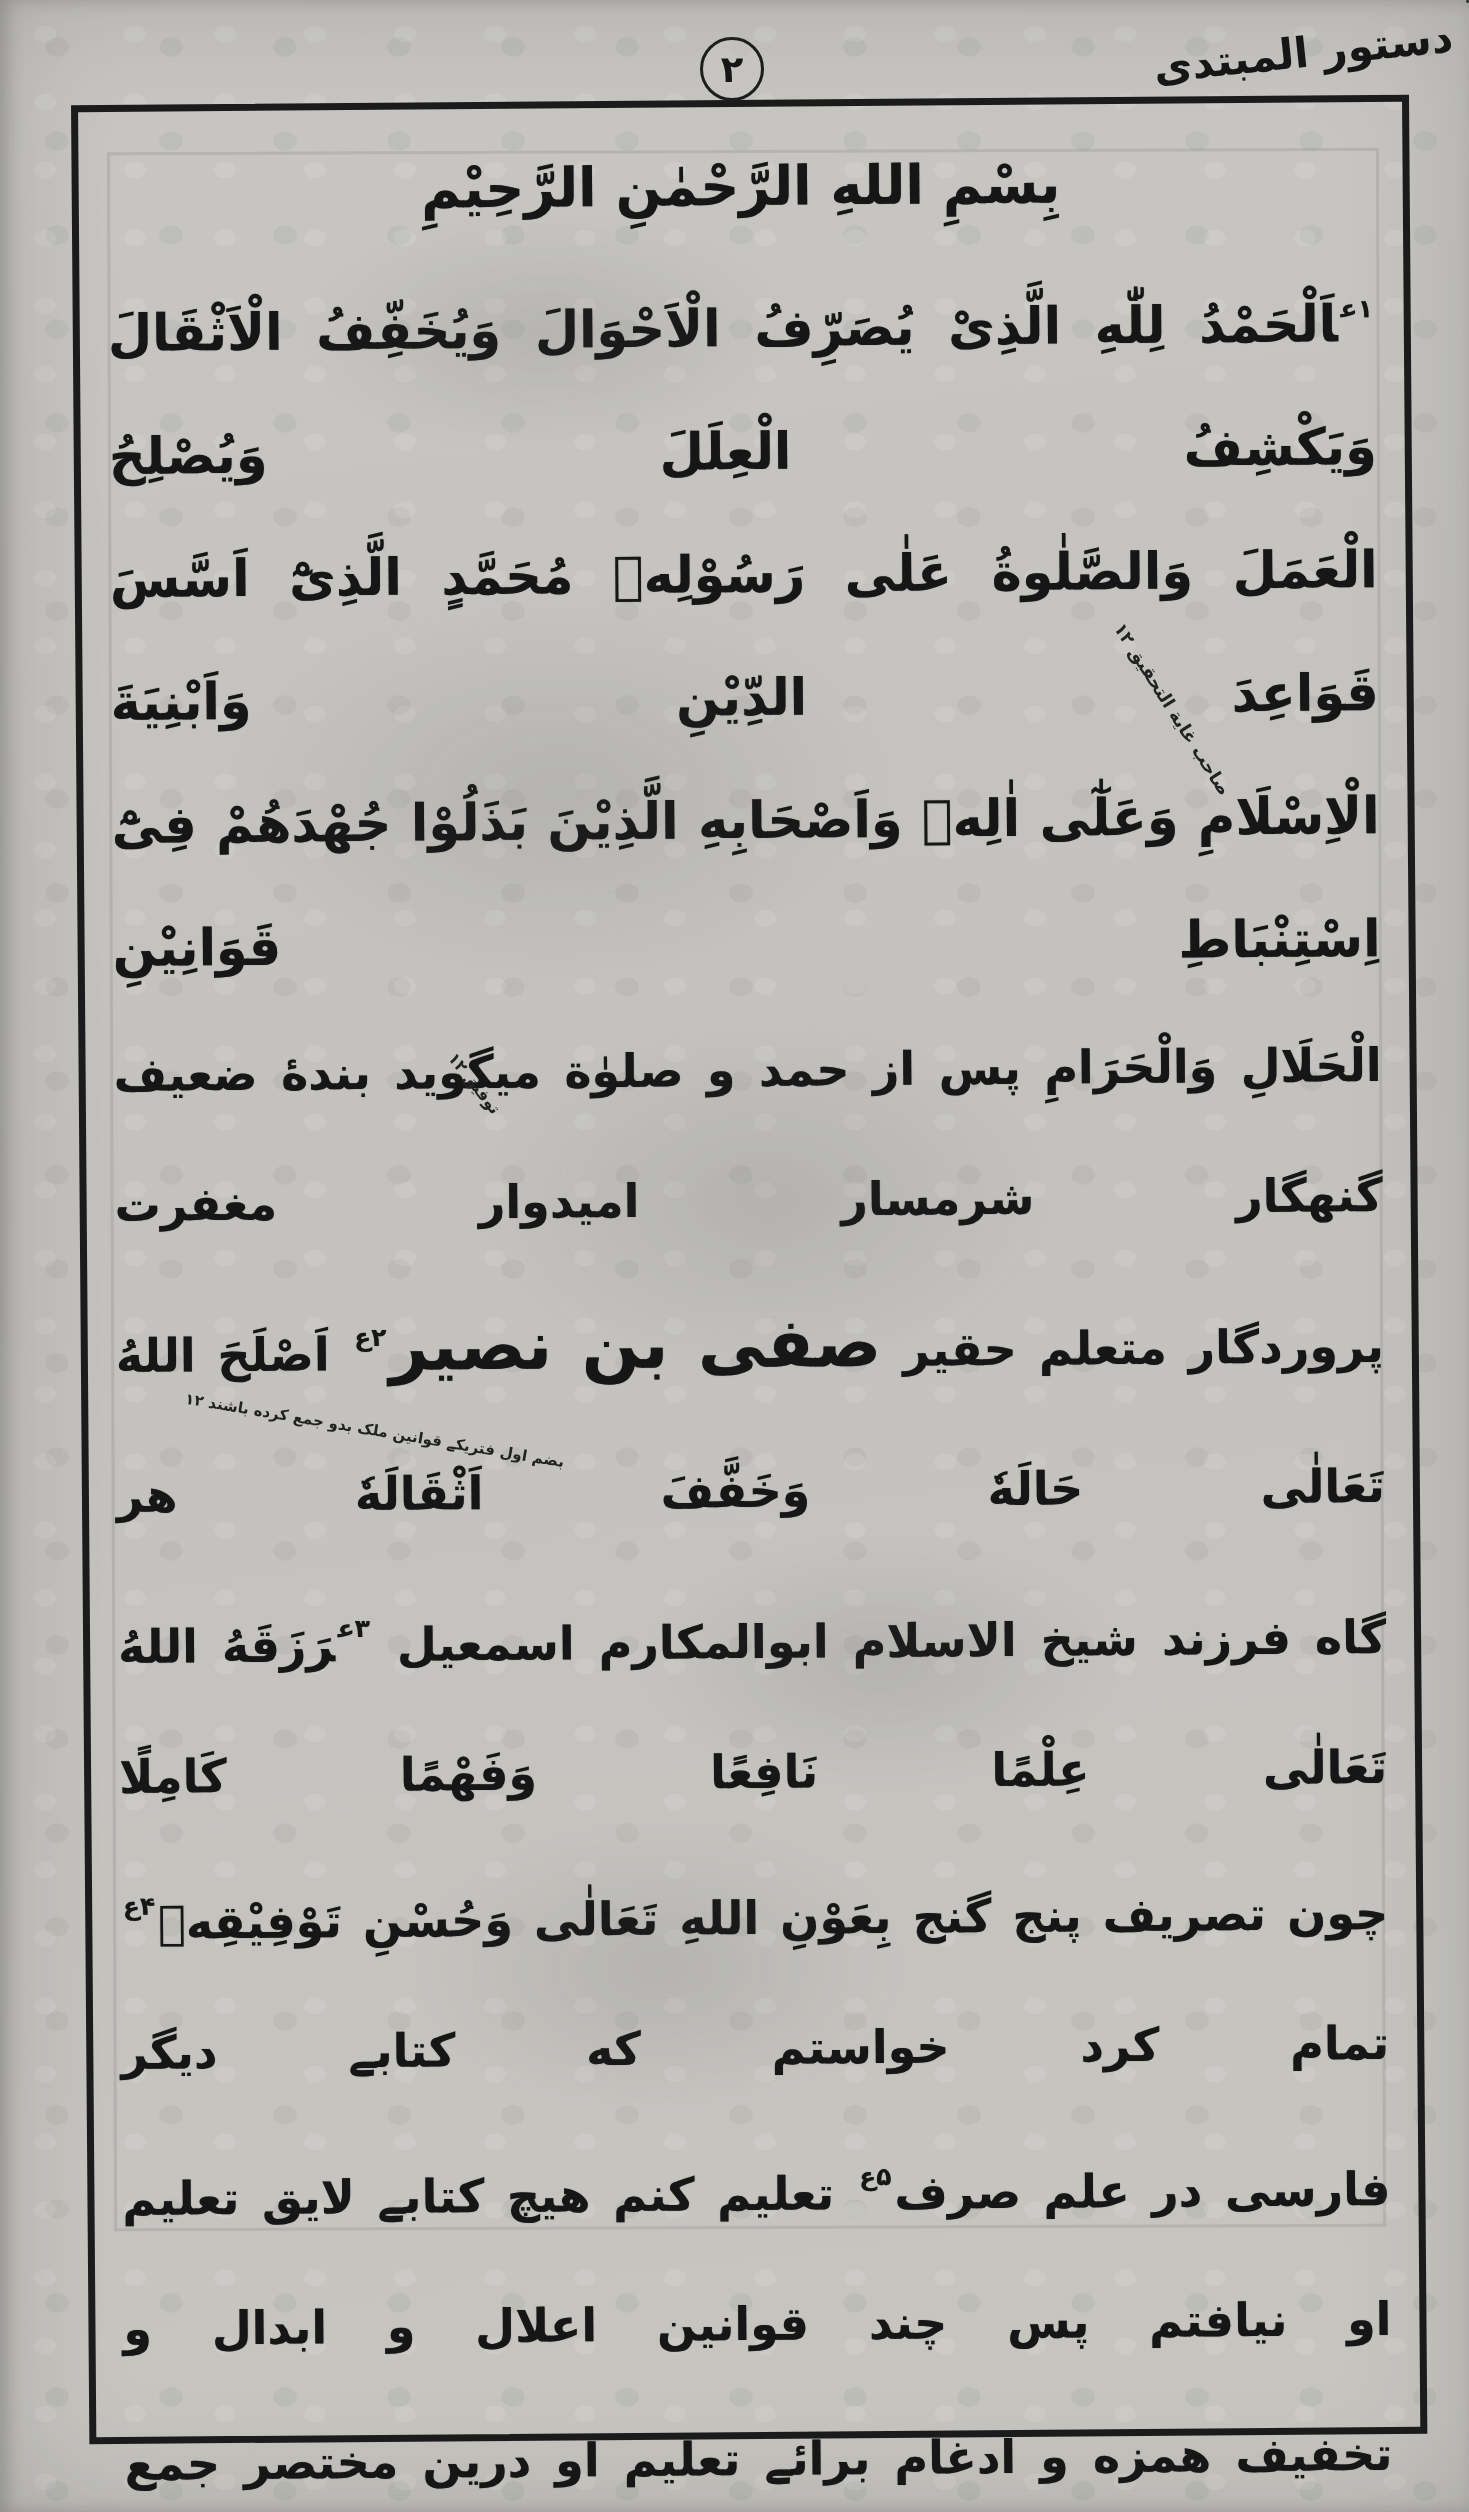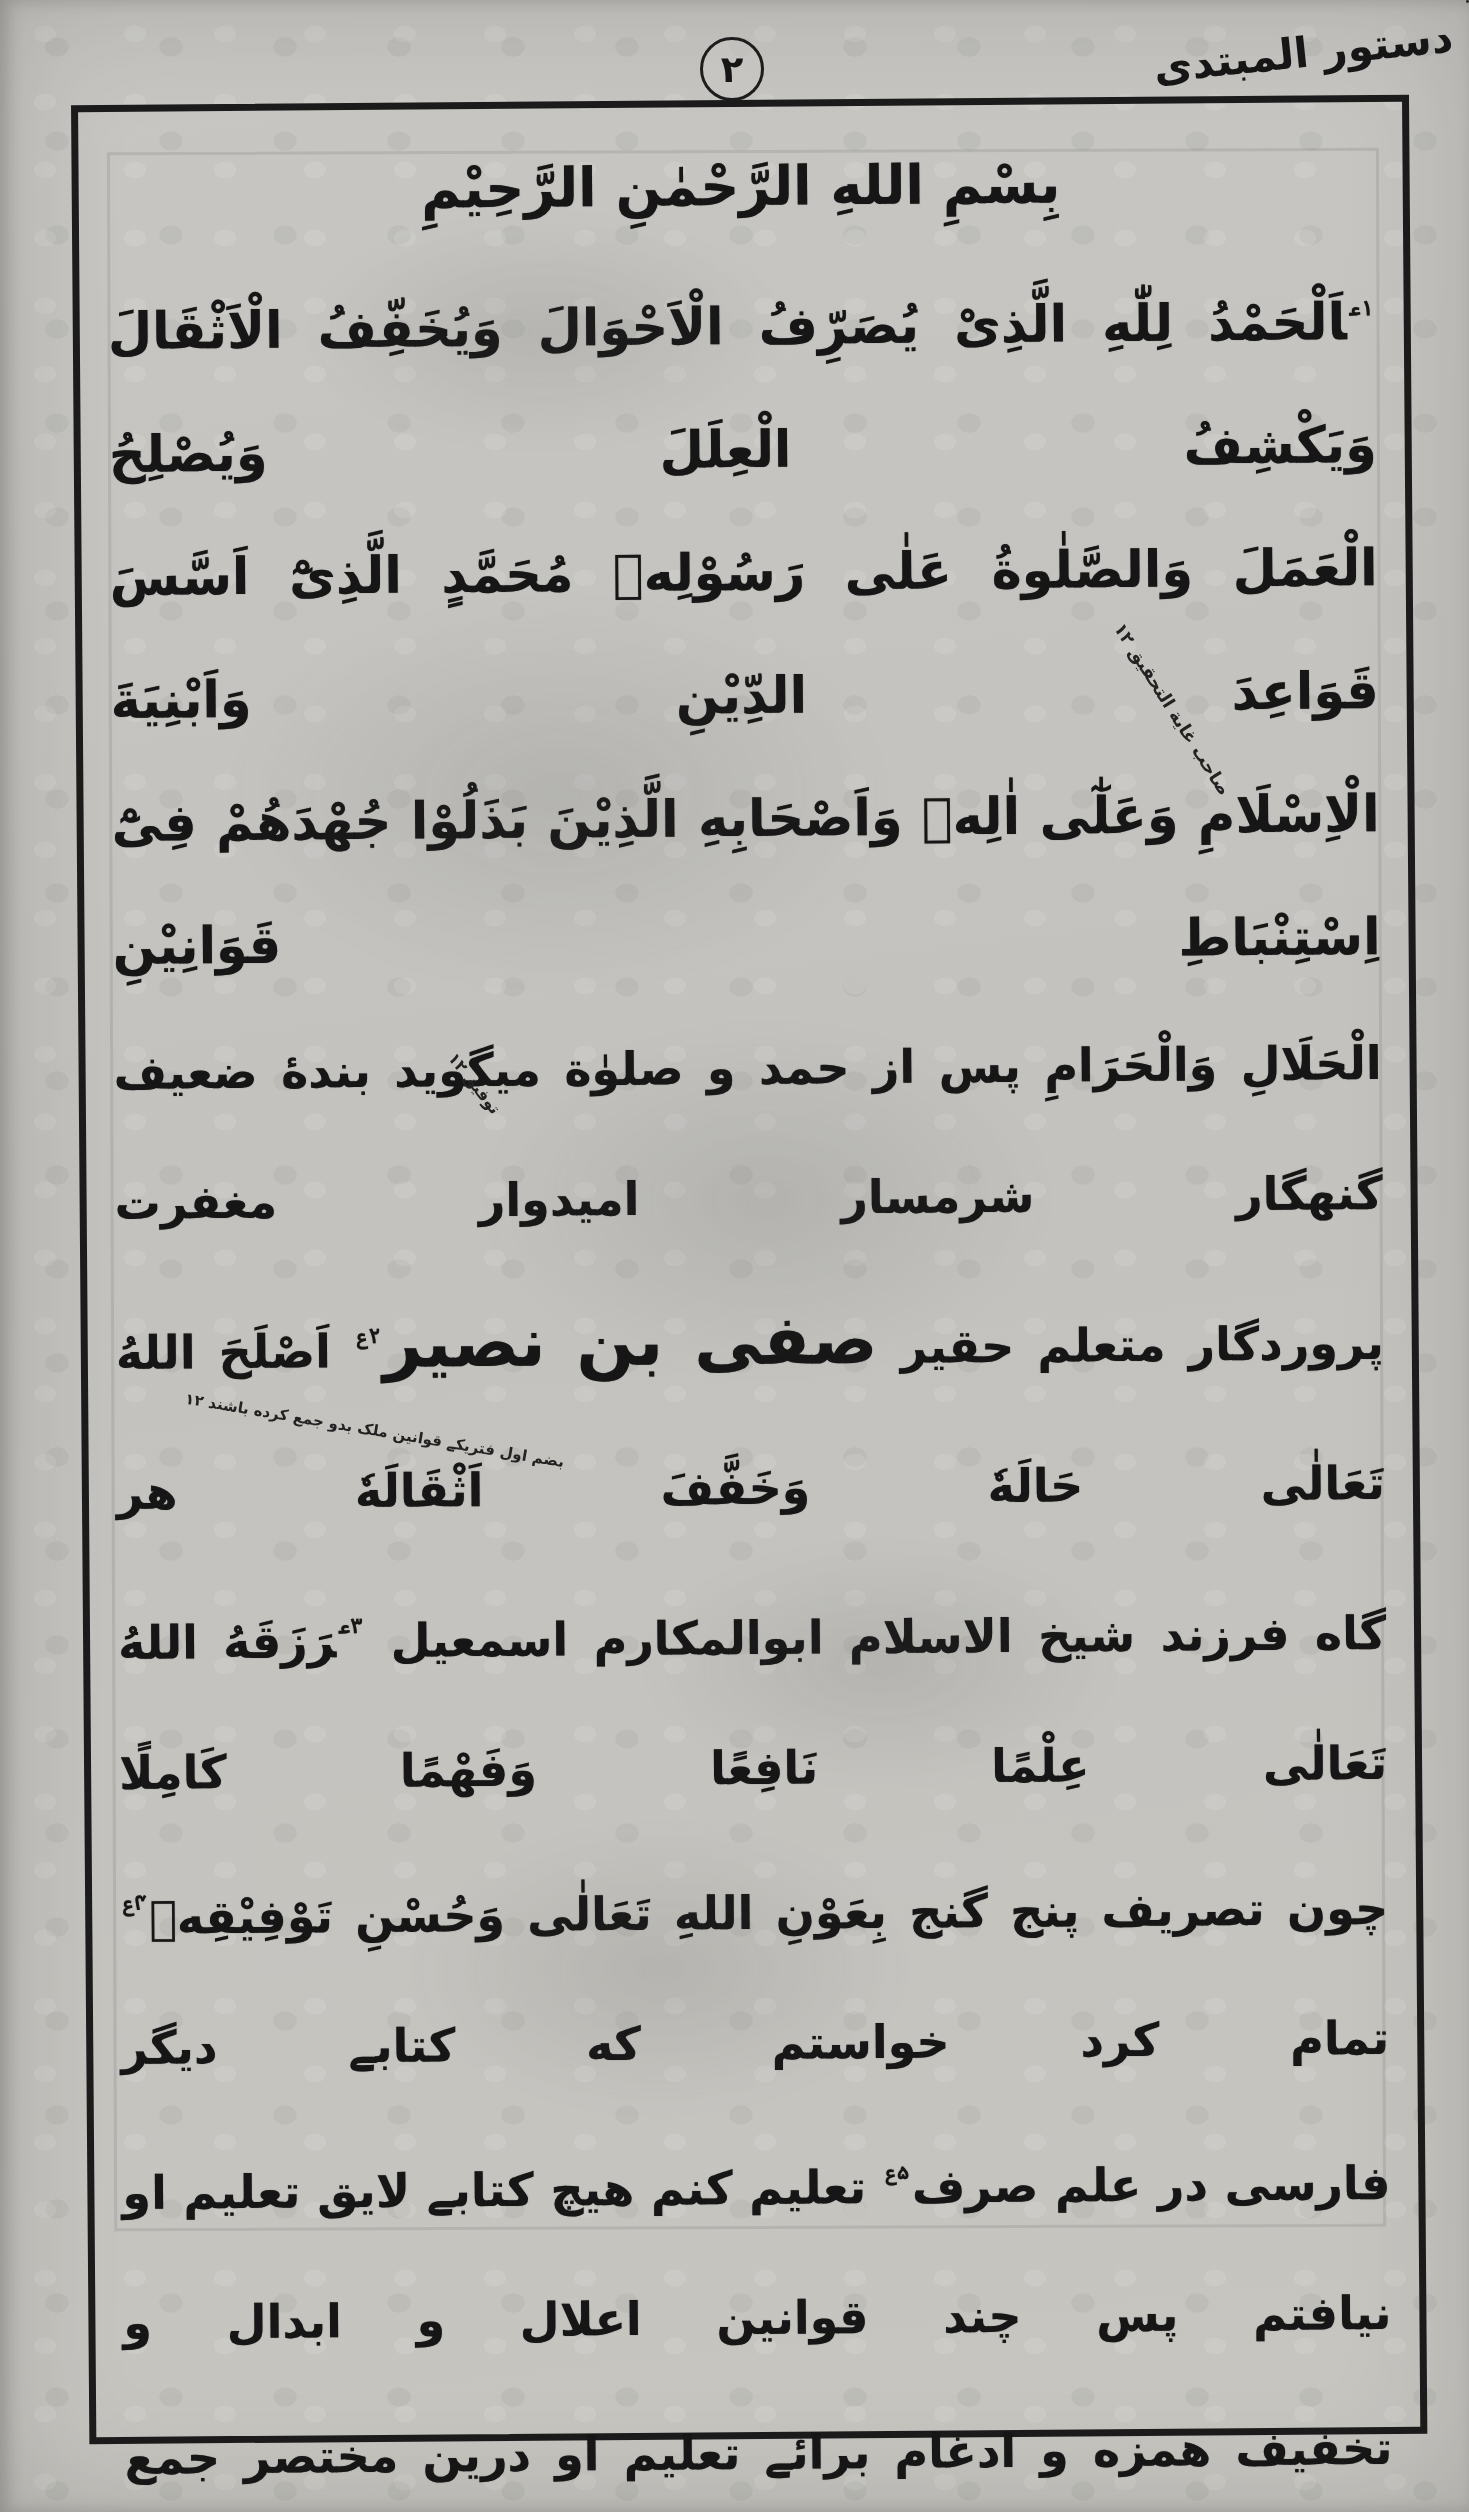--- a/index.html
+++ b/index.html
@@ -61,21 +61,21 @@
   }
   .jl{white-space:normal;text-align:justify;text-align-last:justify;text-justify:inter-word;}
   .center{text-align:center;text-align-last:center;white-space:normal;}
   .l1{font-size:54px;line-height:130px;letter-spacing:0.9px;}
   .l2,.l3,.l4{font-size:51px;line-height:123px;}
   .l5,.l7,.l9,.l11{font-size:46px;line-height:130px;}
   .l6{font-size:46px;line-height:140px;}
   .l8{font-size:46px;line-height:130px;}
   .l10{font-size:46px;line-height:140px;}
   .big{font-size:68px;font-weight:bold;}
-  .ref{font-size:20px;font-weight:bold;vertical-align:24px;margin:0 2.8px;letter-spacing:0;font-family:Liberation Serif, serif;}
+  .ref{font-size:25px;font-weight:bold;vertical-align:24px;margin:0 2.8px;letter-spacing:0;}
   
   .gloss{
     position:absolute;font-size:16px;font-weight:bold;white-space:nowrap;
     color:#222;
   }
   .g1{left:951px;top:685px;transform:rotate(58deg);transform-origin:right top;font-size:17.7px;}
   .g2{left:346px;top:997px;transform:rotate(52deg);transform-origin:right top;}
   .g3{left:93px;top:1345px;transform:rotate(10deg);transform-origin:right top;font-size:15px;}
   
   .specks{position:absolute;width:2.8px;height:2.8px;background:#2a2a2a;border-radius:50%;

